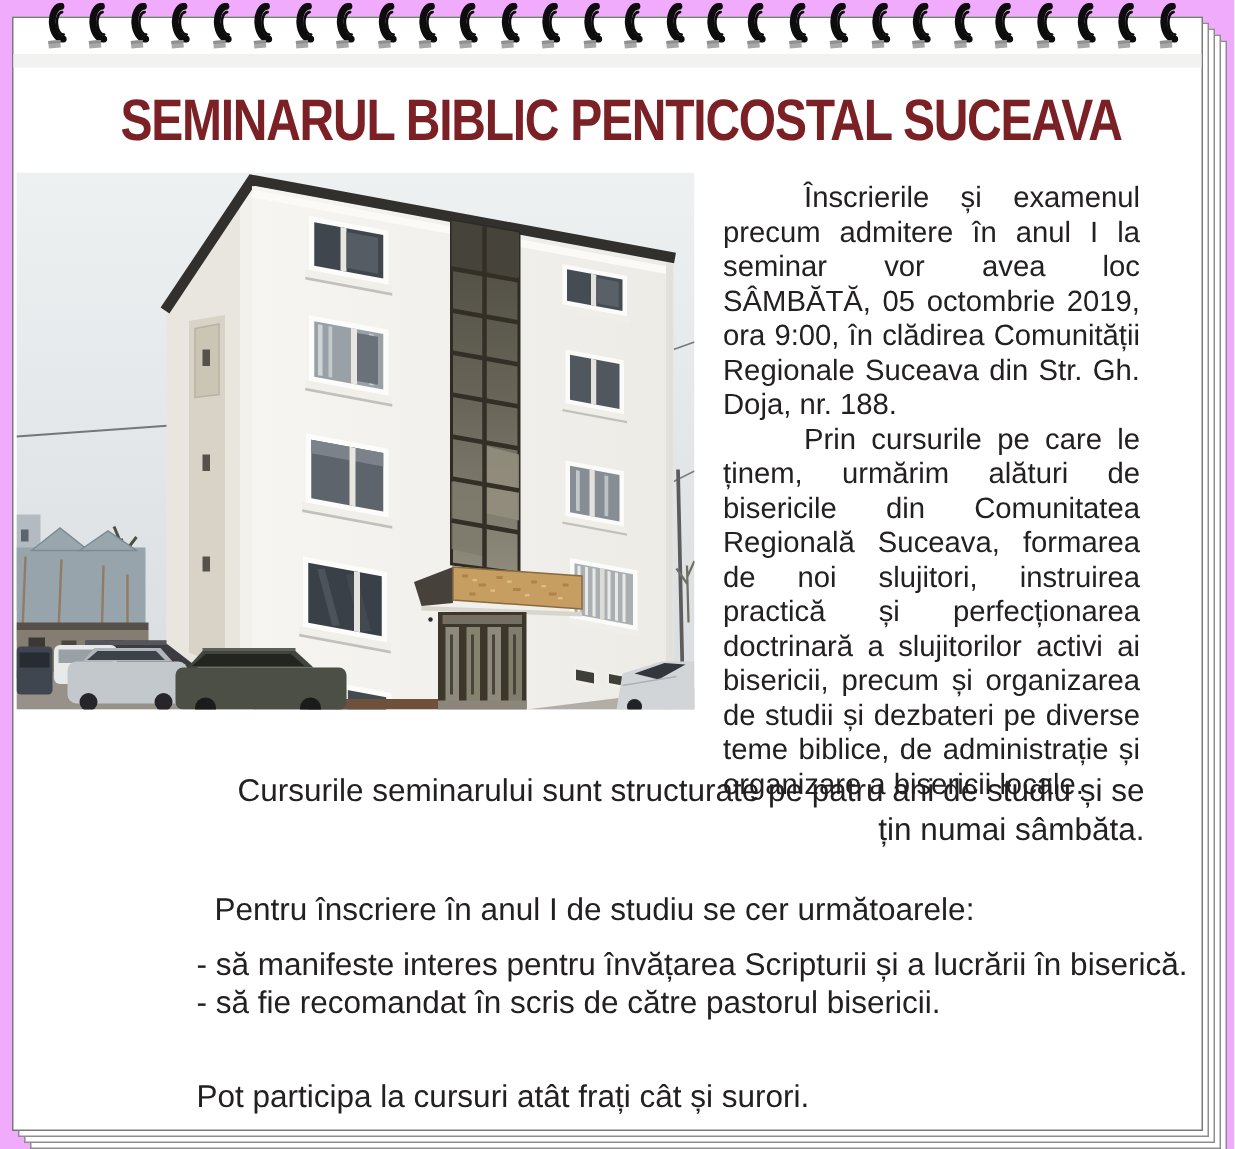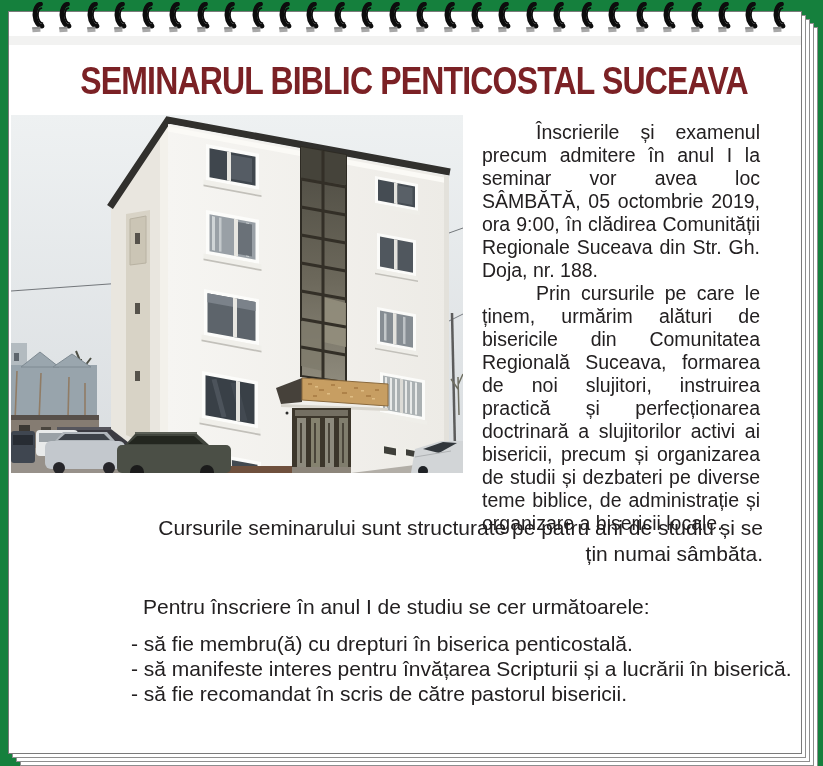--- a/index.html
+++ b/index.html
@@ -1,16 +1,16 @@
 <!DOCTYPE html>
 <html><head>
 <meta charset="utf-8">
 <style>
   html,body{margin:0;padding:0;background:#ffffff;}
-  .stage{position:relative;width:823px;height:766px;background:#15803d;overflow:hidden;
+  .stage{position:relative;width:823px;height:766px;background:#f0abfc;overflow:hidden;
          font-family:"Liberation Sans","DejaVu Sans",sans-serif;color:#232021;}
   
   .sheet{position:absolute;width:792px;height:741px;background:#fff;border:1px solid #8e8e8e;}
   .sheet.s1{left:12px;top:15px;}
   .sheet.s2{left:16px;top:19px;}
   .sheet.s3{left:20px;top:23px;}
   .sheet.s4{left:24px;top:27px;}
   .page{position:absolute;left:8px;top:11px;width:792px;height:741px;background:#fff;
         border:1px solid #7a7a7a;z-index:2;}
   .holes-strip{position:absolute;left:0;top:24px;width:100%;height:9px;background:#f2f2f1;}
@@ -270,26 +270,26 @@
     <div class="col-right">
       <p><span>Înscrierile și examenul precum admitere în anul I la seminar vor avea loc </span><b>SÂMBĂTĂ, 05 octombrie 2019, ora 9:00</b><span>, în clădirea Comunității Regionale Suceava din Str. Gh. Doja, nr. 188.</span></p>
       <p>Prin cursurile pe care le ținem, urmărim alături de bisericile din Comunitatea Regională Suceava, formarea de noi slujitori, instruirea practică și perfecționarea doctrinară a slujitorilor activi ai bisericii, precum și organizarea de studii și dezbateri pe diverse teme biblice, de administrație și organizare a bisericii locale.</p>
     </div>
 
     <div class="para-structure">Cursurile seminarului sunt structurate pe patru ani de studiu și se țin numai sâmbăta.</div>
 
     <div class="requirements">
       <p>Pentru înscriere în anul I de studiu se cer următoarele:</p>
       <ul>
-        <li>- să fie membru(ă) cu drepturi în biserica penticostală.</li>
         <li>- să manifeste interes pentru învățarea Scripturii și a lucrării în biserică.</li>
         <li>- să fie recomandat în scris de către pastorul bisericii.</li>
       </ul>
     </div>
 
+    <p class="closing">Pot participa la cursuri atât frați cât și surori.</p>
   </div>
 
   <div class="binding">
       <span class="ring"><svg width="17" height="31" viewBox="0 0 17 31">
           <g transform="rotate(-4 8 15)">
             <path d="M13.5,2.5 A6.5,11 0 1 0 13.5,24.5" fill="none" stroke="#0d0d0d" stroke-width="4.6" stroke-linecap="round"></path>
             <path d="M14,6.5 A4,7.5 0 1 0 14,21.5" fill="none" stroke="#0d0d0d" stroke-width="1.8" stroke-linecap="round"></path>
             <rect x="3.5" y="25" width="8" height="5" fill="#a8a8a8"></rect>
             <rect x="3.5" y="25" width="8" height="2" fill="#8f8f8f"></rect>
           </g>

